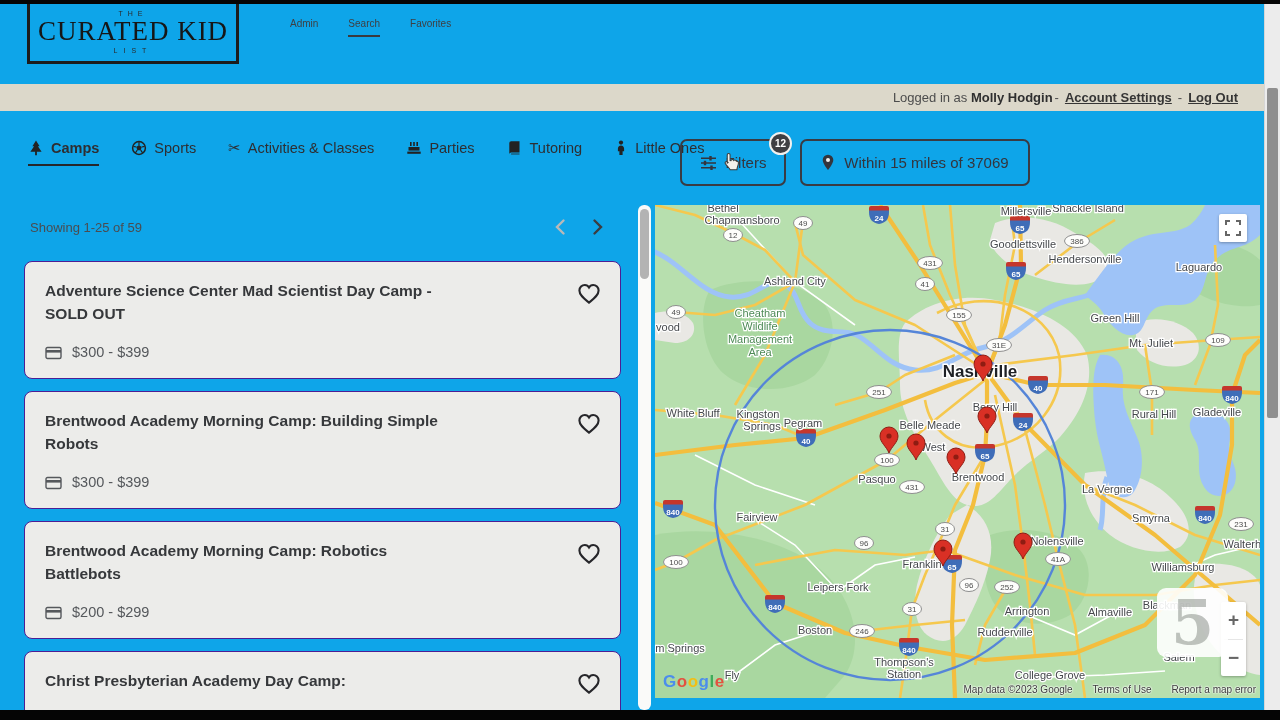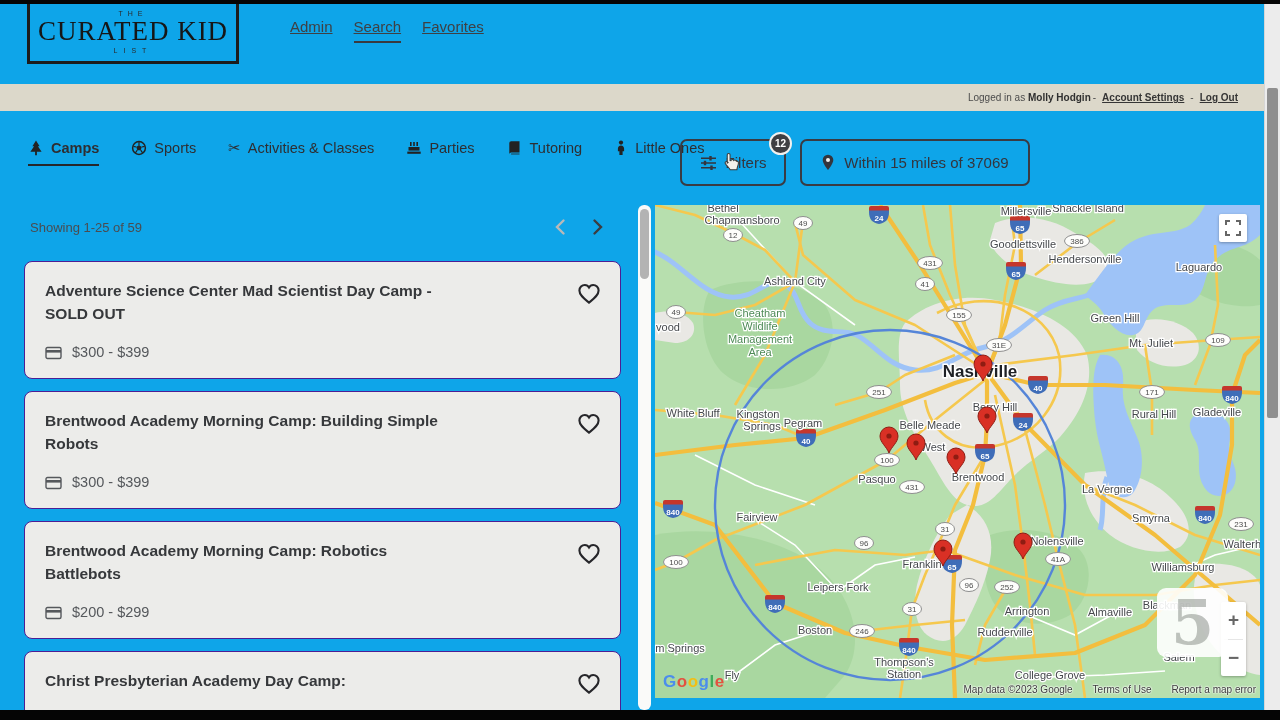--- a/index.html
+++ b/index.html
@@ -9,27 +9,27 @@
   
   #bar-top{left:0;top:0;width:1280px;height:4px;background:#050505;}
   #bar-bottom{left:0;top:710px;width:1280px;height:10px;background:#050505;}
   
   #logo-box{left:27px;top:0;width:206px;height:58px;border:3px solid #1c1c1c;
     display:flex;flex-direction:column;align-items:center;justify-content:center;background:transparent;}
   #logo-top{font-size:7px;letter-spacing:5px;color:#2a2a2a;margin-bottom:1px;}
   #logo-main{font-family:"Liberation Serif",serif;font-size:27px;color:#161616;line-height:1;letter-spacing:1px;}
   #logo-bottom{font-size:7px;letter-spacing:6px;color:#2a2a2a;margin-top:2px;}
   
-  #nav{left:290px;top:18px;display:flex;gap:21px;font-size:15px;color:#3e4044;text-decoration:underline;}
+  #nav{left:290px;top:18px;display:flex;gap:30px;font-size:10px;color:#3e4044;}
   .nav-item{padding-bottom:6px;cursor:pointer;}
   .nav-item.active{border-bottom:2px solid #3a3a3e;}
   
   #account-bar{left:0;top:84px;width:1280px;height:27px;background:#dcd8ca;
     display:flex;align-items:center;justify-content:flex-end;padding-right:38px;box-sizing:border-box;
-    font-size:10px;color:#4c4c4c;}
+    font-size:13px;color:#4c4c4c;}
   #account-bar b{color:#2f2f2f;}
   #account-bar a{color:#353535;font-weight:bold;text-decoration:underline;margin:0 4px;cursor:pointer;}
   .acct-sep{margin:0 2px;}
   
   #tabs{left:28px;top:140px;display:flex;gap:32px;align-items:flex-start;height:42px;}
   .tab{display:flex;align-items:center;gap:7px;font-size:14.5px;color:#2e2e32;padding-bottom:8px;cursor:pointer;}
   .tab svg{flex:0 0 auto;}
   .tab.active{font-weight:bold;border-bottom:2.5px solid #26262b;}
   .glyph-icon{font-family:"DejaVu Sans",sans-serif;font-size:15px;line-height:1;}
   

